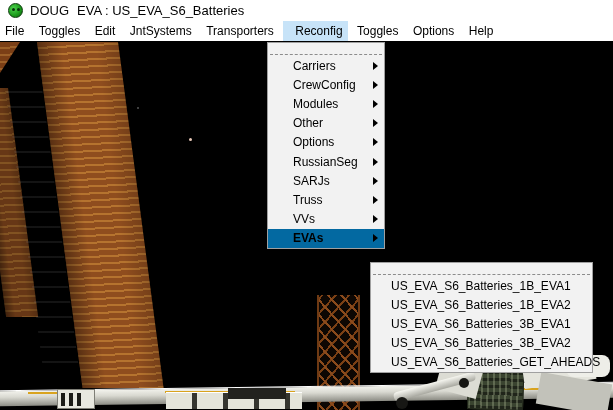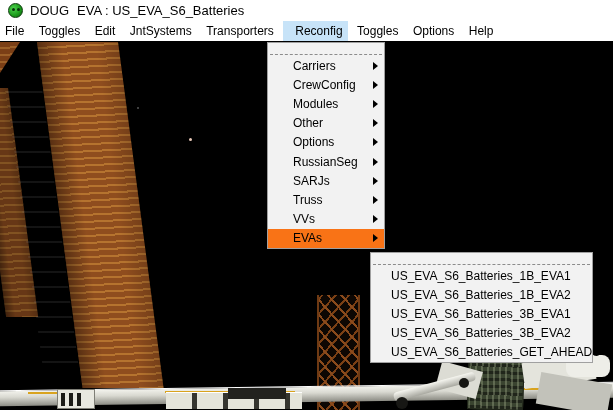--- a/index.html
+++ b/index.html
@@ -67,23 +67,23 @@
     transform:rotate(-15deg); transform-origin:left center;
     background:linear-gradient(#f6f6f0, #a8a8a0); }
   .joint { position:absolute; border-radius:50%; background:#171714; }
   
   .menu-panel { position:absolute; background:#f2f2f2; border:1px solid #a0a0a0; z-index:10; }
   .tearoff { height:12px; margin:0 2px; border-bottom:1px dashed #8c8c8c; margin-bottom:1px; }
   .menu-item { position:relative; height:19.2px; display:flex; align-items:center;
     font-size:12px; color:#000; cursor:default; }
   #reconfig-menu { left:267px; top:42px; width:118px; }
   #reconfig-menu .menu-item { padding-left:25px; }
-  #evas-submenu { left:370px; top:252px; width:223px; z-index:11; }
+  #evas-submenu { left:370px; top:262px; width:223px; z-index:11; }
   #evas-submenu .menu-item { padding-left:20px; }
-  .menu-item.active { background:#f97316; }
+  .menu-item.active { background:#0369a1;font-weight:bold; }
   .sub-arrow { position:absolute; right:6px; top:50%; transform:translateY(-50%);
     width:0; height:0; border-left:5px solid #000;
     border-top:4px solid transparent; border-bottom:4px solid transparent; }
 </style>
 </head>
 <body>
 
 <div id="window">
 
   <div class="titlebar">

